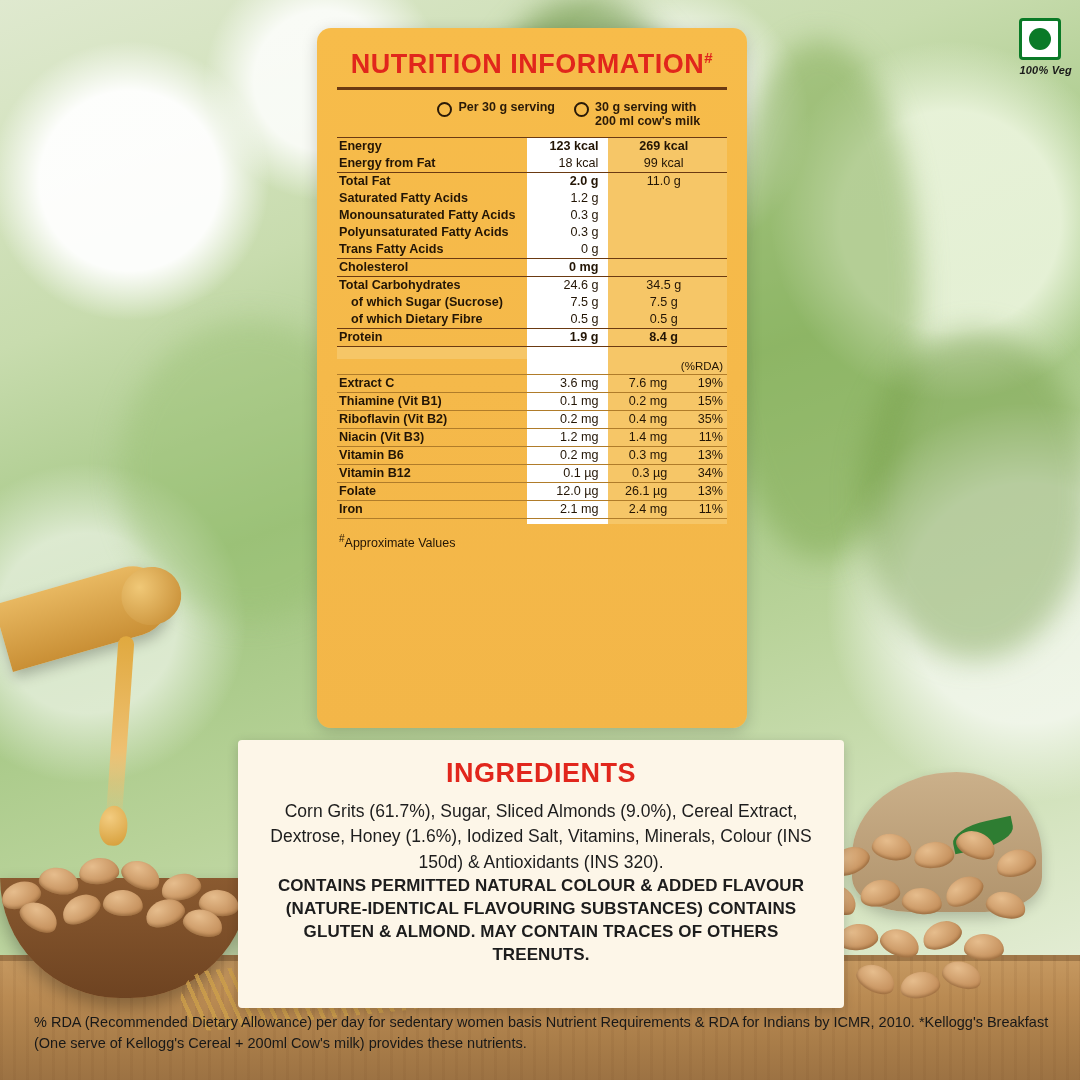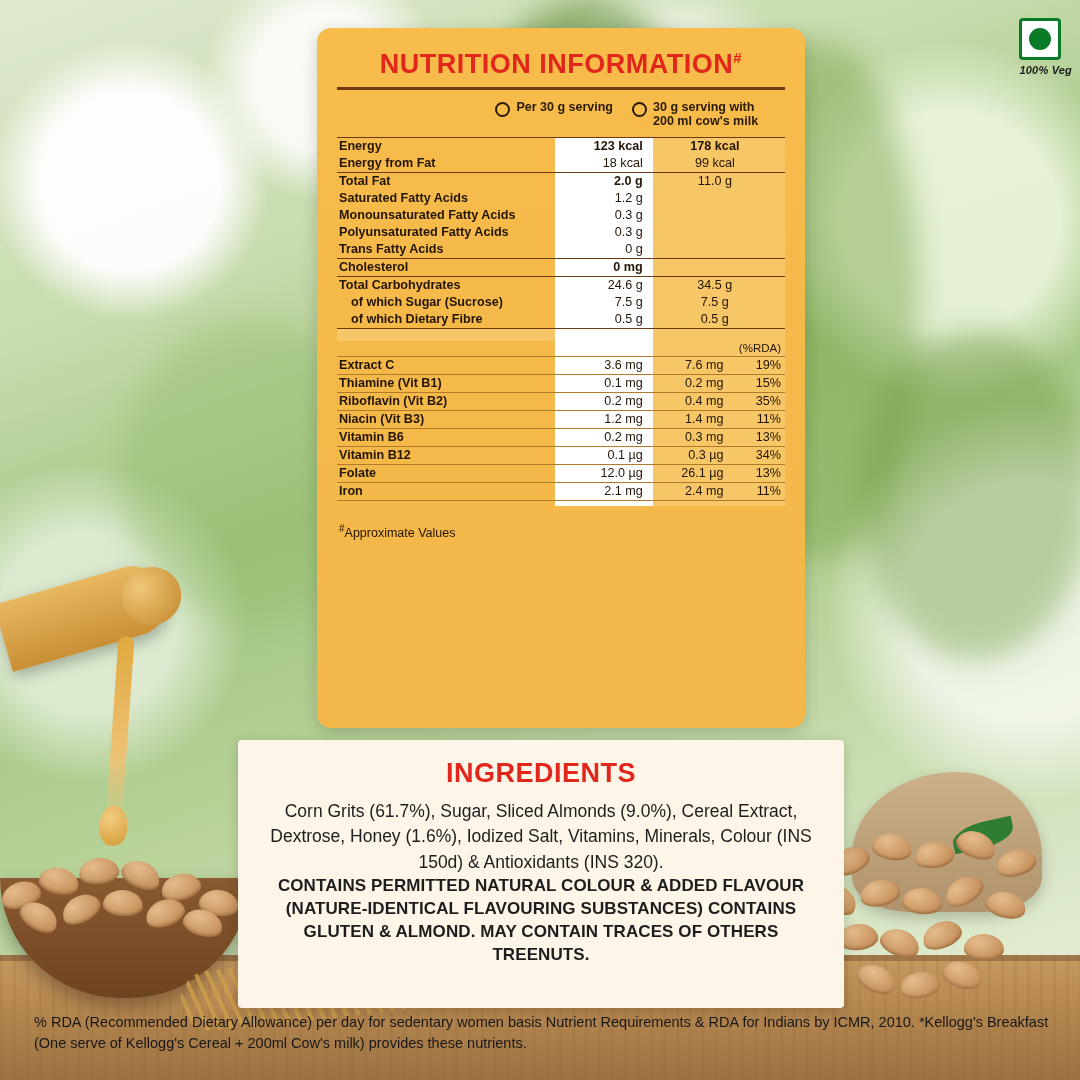--- a/index.html
+++ b/index.html
@@ -101,21 +101,21 @@
   .veg-wrap{position:absolute;right:8px;top:18px;text-align:left;font-style:italic;}
   .veg-box{
     width:42px;height:42px;border:3px solid #0a7a27;border-radius:4px;background:#fff;
     display:flex;align-items:center;justify-content:center;box-sizing:border-box;
   }
   .veg-dot{width:22px;height:22px;border-radius:50%;background:#0a7a27;}
   .veg-label{font-size:11px;color:#1a1a1a;margin-top:4px;font-weight:bold;letter-spacing:.2px;}
 
   
   .nutrition-card{
-    position:absolute;left:317px;top:28px;width:488px;height:700px;
+    position:absolute;left:317px;top:28px;width:430px;height:700px;
     background:linear-gradient(180deg,#f7bc4a 0%,#f5b94a 50%,#f3b648 100%);
     border-radius:14px;
     box-shadow:0 4px 16px rgba(0,0,0,.18);
     padding:0;box-sizing:border-box;
   }
   .nutrition-inner{position:absolute;left:20px;right:20px;top:22px;bottom:16px;}
   .ni-title{
     color:#e1261c;font-size:27px;font-weight:bold;letter-spacing:.5px;
     text-align:center;line-height:1;
   }
@@ -136,21 +136,21 @@
   .c-v2{width:74px;text-align:right;padding-right:8px !important;background:#f6c667;}
   .c-v3{width:50px;text-align:right;padding-right:4px !important;background:#f6c667;}
   .bold{font-weight:bold;}
   .indent{padding-left:14px !important;}
   .line-top td{border-top:1.4px solid #6b3a12;}
   .line-thin td{border-top:1px solid #b07c2a;}
   .blankrow td{height:9px;background:#f6c667;}
   .blankrow td.c-v1{background:#fff;}
   .rda-head td{font-size:11.5px;text-align:right;}
   .approx{
-    margin-top:17px;font-size:12.5px;color:#231505;padding-left:2px;
+    margin-top:9px;font-size:12.5px;color:#231505;padding-left:2px;
   }
   .approx sup{font-size:10px;}
 
   
   .ingredients-card{
     position:absolute;left:238px;top:740px;width:606px;height:268px;
     background:#fdf6e8;border-radius:4px;
     box-shadow:0 3px 12px rgba(0,0,0,.18);
     padding:14px 22px 10px 22px;box-sizing:border-box;text-align:center;
   }
@@ -246,21 +246,21 @@
         </span>
       </div>
     </div>
 
     <table class="nut">
       <tbody>
 
         <tr class="line-top">
           <td class="c-name bold">Energy</td>
           <td class="c-v1 bold">123 kcal</td>
-          <td class="c-v2 bold" colspan="2" style="text-align:center">178 kcal</td>
+          <td class="c-v2 bold" colspan="2" style="text-align:center">269 kcal</td>
         </tr>
         <tr>
           <td class="c-name">Energy from Fat</td>
           <td class="c-v1">18 kcal</td>
           <td class="c-v2" colspan="2" style="text-align:center">99 kcal</td>
         </tr>
 
         <tr class="line-top">
           <td class="c-name bold">Total Fat</td>
           <td class="c-v1 bold">2.0 g</td>
@@ -302,20 +302,25 @@
           <td class="c-name indent">of which Sugar (Sucrose)</td>
           <td class="c-v1">7.5 g</td>
           <td class="c-v2" colspan="2" style="text-align:center">7.5 g</td>
         </tr>
         <tr>
           <td class="c-name indent">of which Dietary Fibre</td>
           <td class="c-v1">0.5 g</td>
           <td class="c-v2" colspan="2" style="text-align:center">0.5 g</td>
         </tr>
 
+        <tr class="line-top">
+          <td class="c-name bold">Protein</td>
+          <td class="c-v1 bold">1.9 g</td>
+          <td class="c-v2 bold" colspan="2" style="text-align:center">8.4 g</td>
+        </tr>
 
 
         <tr class="line-top blankrow">
           <td class="c-name"></td>
             <td class="c-v1"></td>
             <td class="c-v2" colspan="2"></td>
         </tr>
         <tr class="rda-head">
           <td class="c-name"></td>
           <td class="c-v1"></td>

